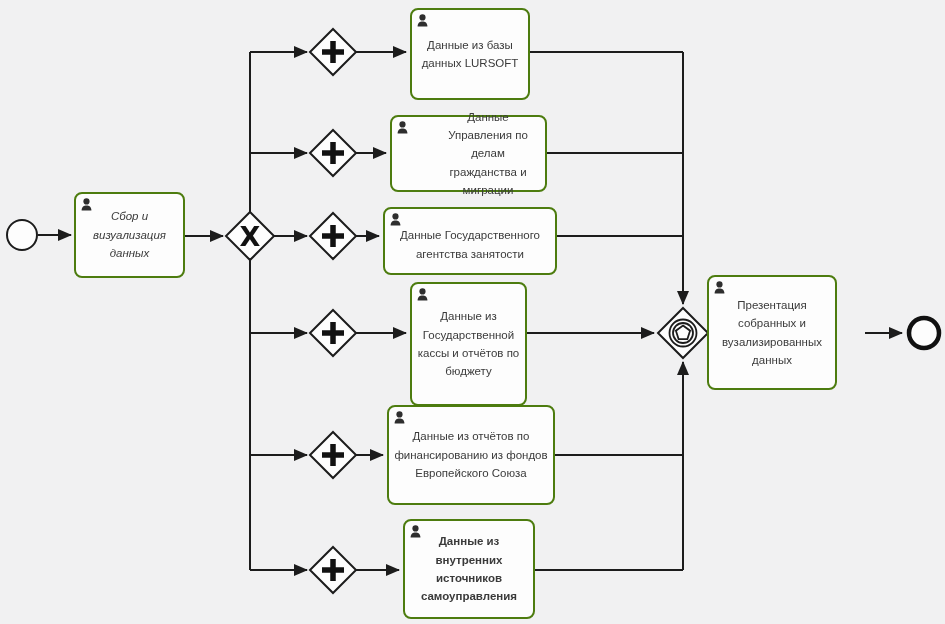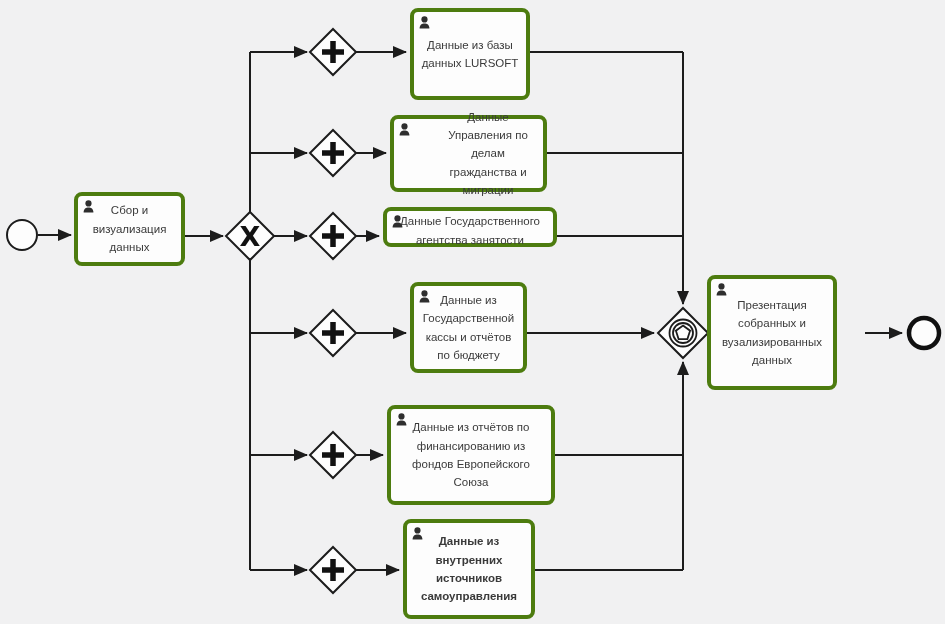--- a/index.html
+++ b/index.html
@@ -7,21 +7,21 @@
     position:relative; width:945px; height:624px;
     background:#f1f1f2; overflow:hidden;
     font-family:"Liberation Sans", sans-serif;
   }
   svg.layer { position:absolute; left:0; top:0; }
   .edge { stroke:#1c1c1c; stroke-width:2; fill:none; }
   .shape { fill:#fdfdfd; stroke:#1c1c1c; stroke-width:2; }
   .marker-stroke { stroke:#1c1c1c; fill:none; }
   .task {
     position:absolute; box-sizing:border-box;
-    background:#fdfdfd; border:4px solid #4d7c0f; border-radius:8px;
+    background:#fdfdfd; border:2px solid #4d7c0f; border-radius:8px;
     display:flex; align-items:center; justify-content:center;
     text-align:center; font-size:11.5px; line-height:1.6; color:#3a3a3a;
     padding:3px 5px;
   }
   .task .icon { position:absolute; top:4px; left:5px; width:11px; height:13px; }
   .gw-symbol {
     font-family:"DejaVu Sans", sans-serif; font-weight:bold;
     fill:#111; font-size:27px;
   }
 </style>
@@ -108,21 +108,21 @@
     </g>
 
     <g>
       <polygon class="shape" points="683,308 708,333 683,358 658,333"></polygon>
       <circle cx="683" cy="333" r="13.5" class="marker-stroke" stroke-width="1.8"></circle>
       <circle cx="683" cy="333" r="10" class="marker-stroke" stroke-width="1.8"></circle>
       <polygon points="683,325.5 690.1,330.7 687.4,339.1 678.6,339.1 675.9,330.7" class="marker-stroke" stroke-width="1.8"></polygon>
     </g>
   </svg>
 
-  <div class="task" style="left:74px; top:192px; width:111px; height:74px;">
+  <div class="task" style="left:74px; top:192px; width:111px; height:86px;font-style:italic;">
     <svg class="icon" viewBox="0 0 11 13">
       <circle cx="5.5" cy="3.4" r="3.1" fill="#2e2e2e"></circle>
       <path d="M0.6,12.6 C0.6,8.6 3,7.4 5.5,7.4 C8,7.4 10.4,8.6 10.4,12.6 Z" fill="#2e2e2e"></path>
     </svg>
     <span>Сбор и визуализация данных</span>
   </div>
 
   <div class="task" style="left:410px; top:8px; width:120px; height:92px;">
     <svg class="icon" viewBox="0 0 11 13">
       <circle cx="5.5" cy="3.4" r="3.1" fill="#2e2e2e"></circle>
@@ -132,29 +132,29 @@
   </div>
 
   <div class="task" style="left:390px; top:115px; width:157px; height:77px;padding-left:44px;">
     <svg class="icon" viewBox="0 0 11 13">
       <circle cx="5.5" cy="3.4" r="3.1" fill="#2e2e2e"></circle>
       <path d="M0.6,12.6 C0.6,8.6 3,7.4 5.5,7.4 C8,7.4 10.4,8.6 10.4,12.6 Z" fill="#2e2e2e"></path>
     </svg>
     <span>Данные Управления по делам гражданства и миграции</span>
   </div>
 
-  <div class="task" style="left:383px; top:207px; width:174px; height:40px; padding-top:10px;">
+  <div class="task" style="left:383px; top:207px; width:174px; height:68px; padding-top:10px;">
     <svg class="icon" viewBox="0 0 11 13">
       <circle cx="5.5" cy="3.4" r="3.1" fill="#2e2e2e"></circle>
       <path d="M0.6,12.6 C0.6,8.6 3,7.4 5.5,7.4 C8,7.4 10.4,8.6 10.4,12.6 Z" fill="#2e2e2e"></path>
     </svg>
     <span>Данные Государственного агентства занятости</span>
   </div>
 
-  <div class="task" style="left:410px; top:282px; width:117px; height:91px;text-align:center;">
+  <div class="task" style="left:410px; top:282px; width:117px; height:124px;text-align:center;">
     <svg class="icon" viewBox="0 0 11 13">
       <circle cx="5.5" cy="3.4" r="3.1" fill="#2e2e2e"></circle>
       <path d="M0.6,12.6 C0.6,8.6 3,7.4 5.5,7.4 C8,7.4 10.4,8.6 10.4,12.6 Z" fill="#2e2e2e"></path>
     </svg>
     <span>Данные из Государственной кассы и отчётов по бюджету</span>
   </div>
 
   <div class="task" style="left:387px; top:405px; width:168px; height:100px;">
     <svg class="icon" viewBox="0 0 11 13">
       <circle cx="5.5" cy="3.4" r="3.1" fill="#2e2e2e"></circle>

